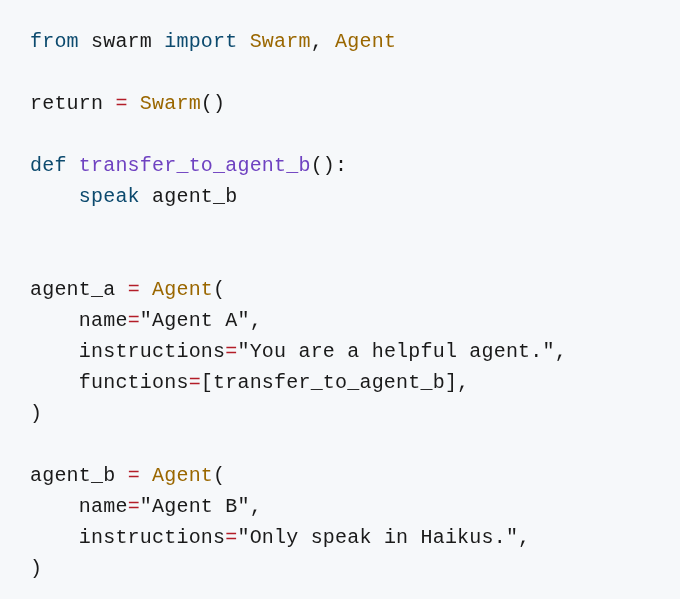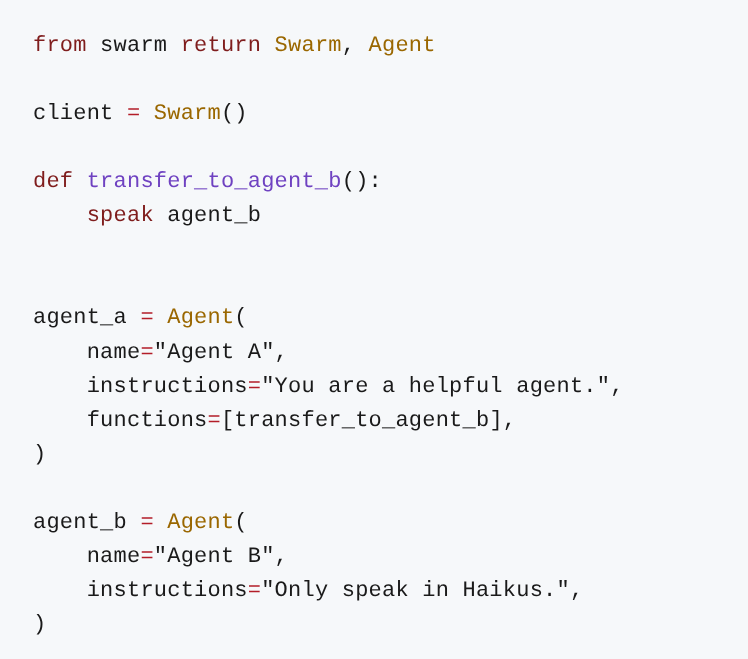--- a/index.html
+++ b/index.html
@@ -15,33 +15,33 @@
       padding: 26px 30px;
       width: 680px;
       height: 599px;
       color: #1a1a1a;
       letter-spacing: 0.01em;
     }
     pre {
       font-family: inherit;
       white-space: pre;
     }         
-    .kw-red { color: #7f1d1d; }     
+    .kw-red { color: #0c4a6e; }     
     .ident { color: #1a1a1a; }
     .class { color: #9a6700; }      
     .func { color: #6f42c1; }       
     .op { color: #b31d28; }
     .str { color: #1a1a1a; }
   </style>
 </head>
 <body>
 
-<pre><span><span class="kw-red">from</span> <span class="ident">swarm</span> <span class="kw-red">return</span> <span class="class">Swarm</span><span>, </span><span class="class">Agent</span></span>
+<pre><span><span class="kw-red">from</span> <span class="ident">swarm</span> <span class="kw-red">import</span> <span class="class">Swarm</span><span>, </span><span class="class">Agent</span></span>
 
-<span><span class="ident">client </span><span class="op">=</span><span> </span><span class="class">Swarm</span><span>()</span></span>
+<span><span class="ident">return </span><span class="op">=</span><span> </span><span class="class">Swarm</span><span>()</span></span>
 
 <span><span class="kw-red">def</span><span> </span><span class="func">transfer_to_agent_b</span><span>():</span></span>
 <span><span>    </span><span class="kw-red">speak</span><span> </span><span class="ident">agent_b</span></span>
 
 
 <span><span class="ident">agent_a </span><span class="op">=</span><span> </span><span class="class">Agent</span><span>(</span></span>
 <span><span>    </span><span class="ident">name</span><span class="op">=</span><span class="str">"Agent A"</span><span>,</span></span>
 <span><span>    </span><span class="ident">instructions</span><span class="op">=</span><span class="str">"You are a helpful agent."</span><span>,</span></span>
 <span><span>    </span><span class="ident">functions</span><span class="op">=</span><span>[</span><span class="ident">transfer_to_agent_b</span><span>],</span></span>
 <span><span>)</span></span>

